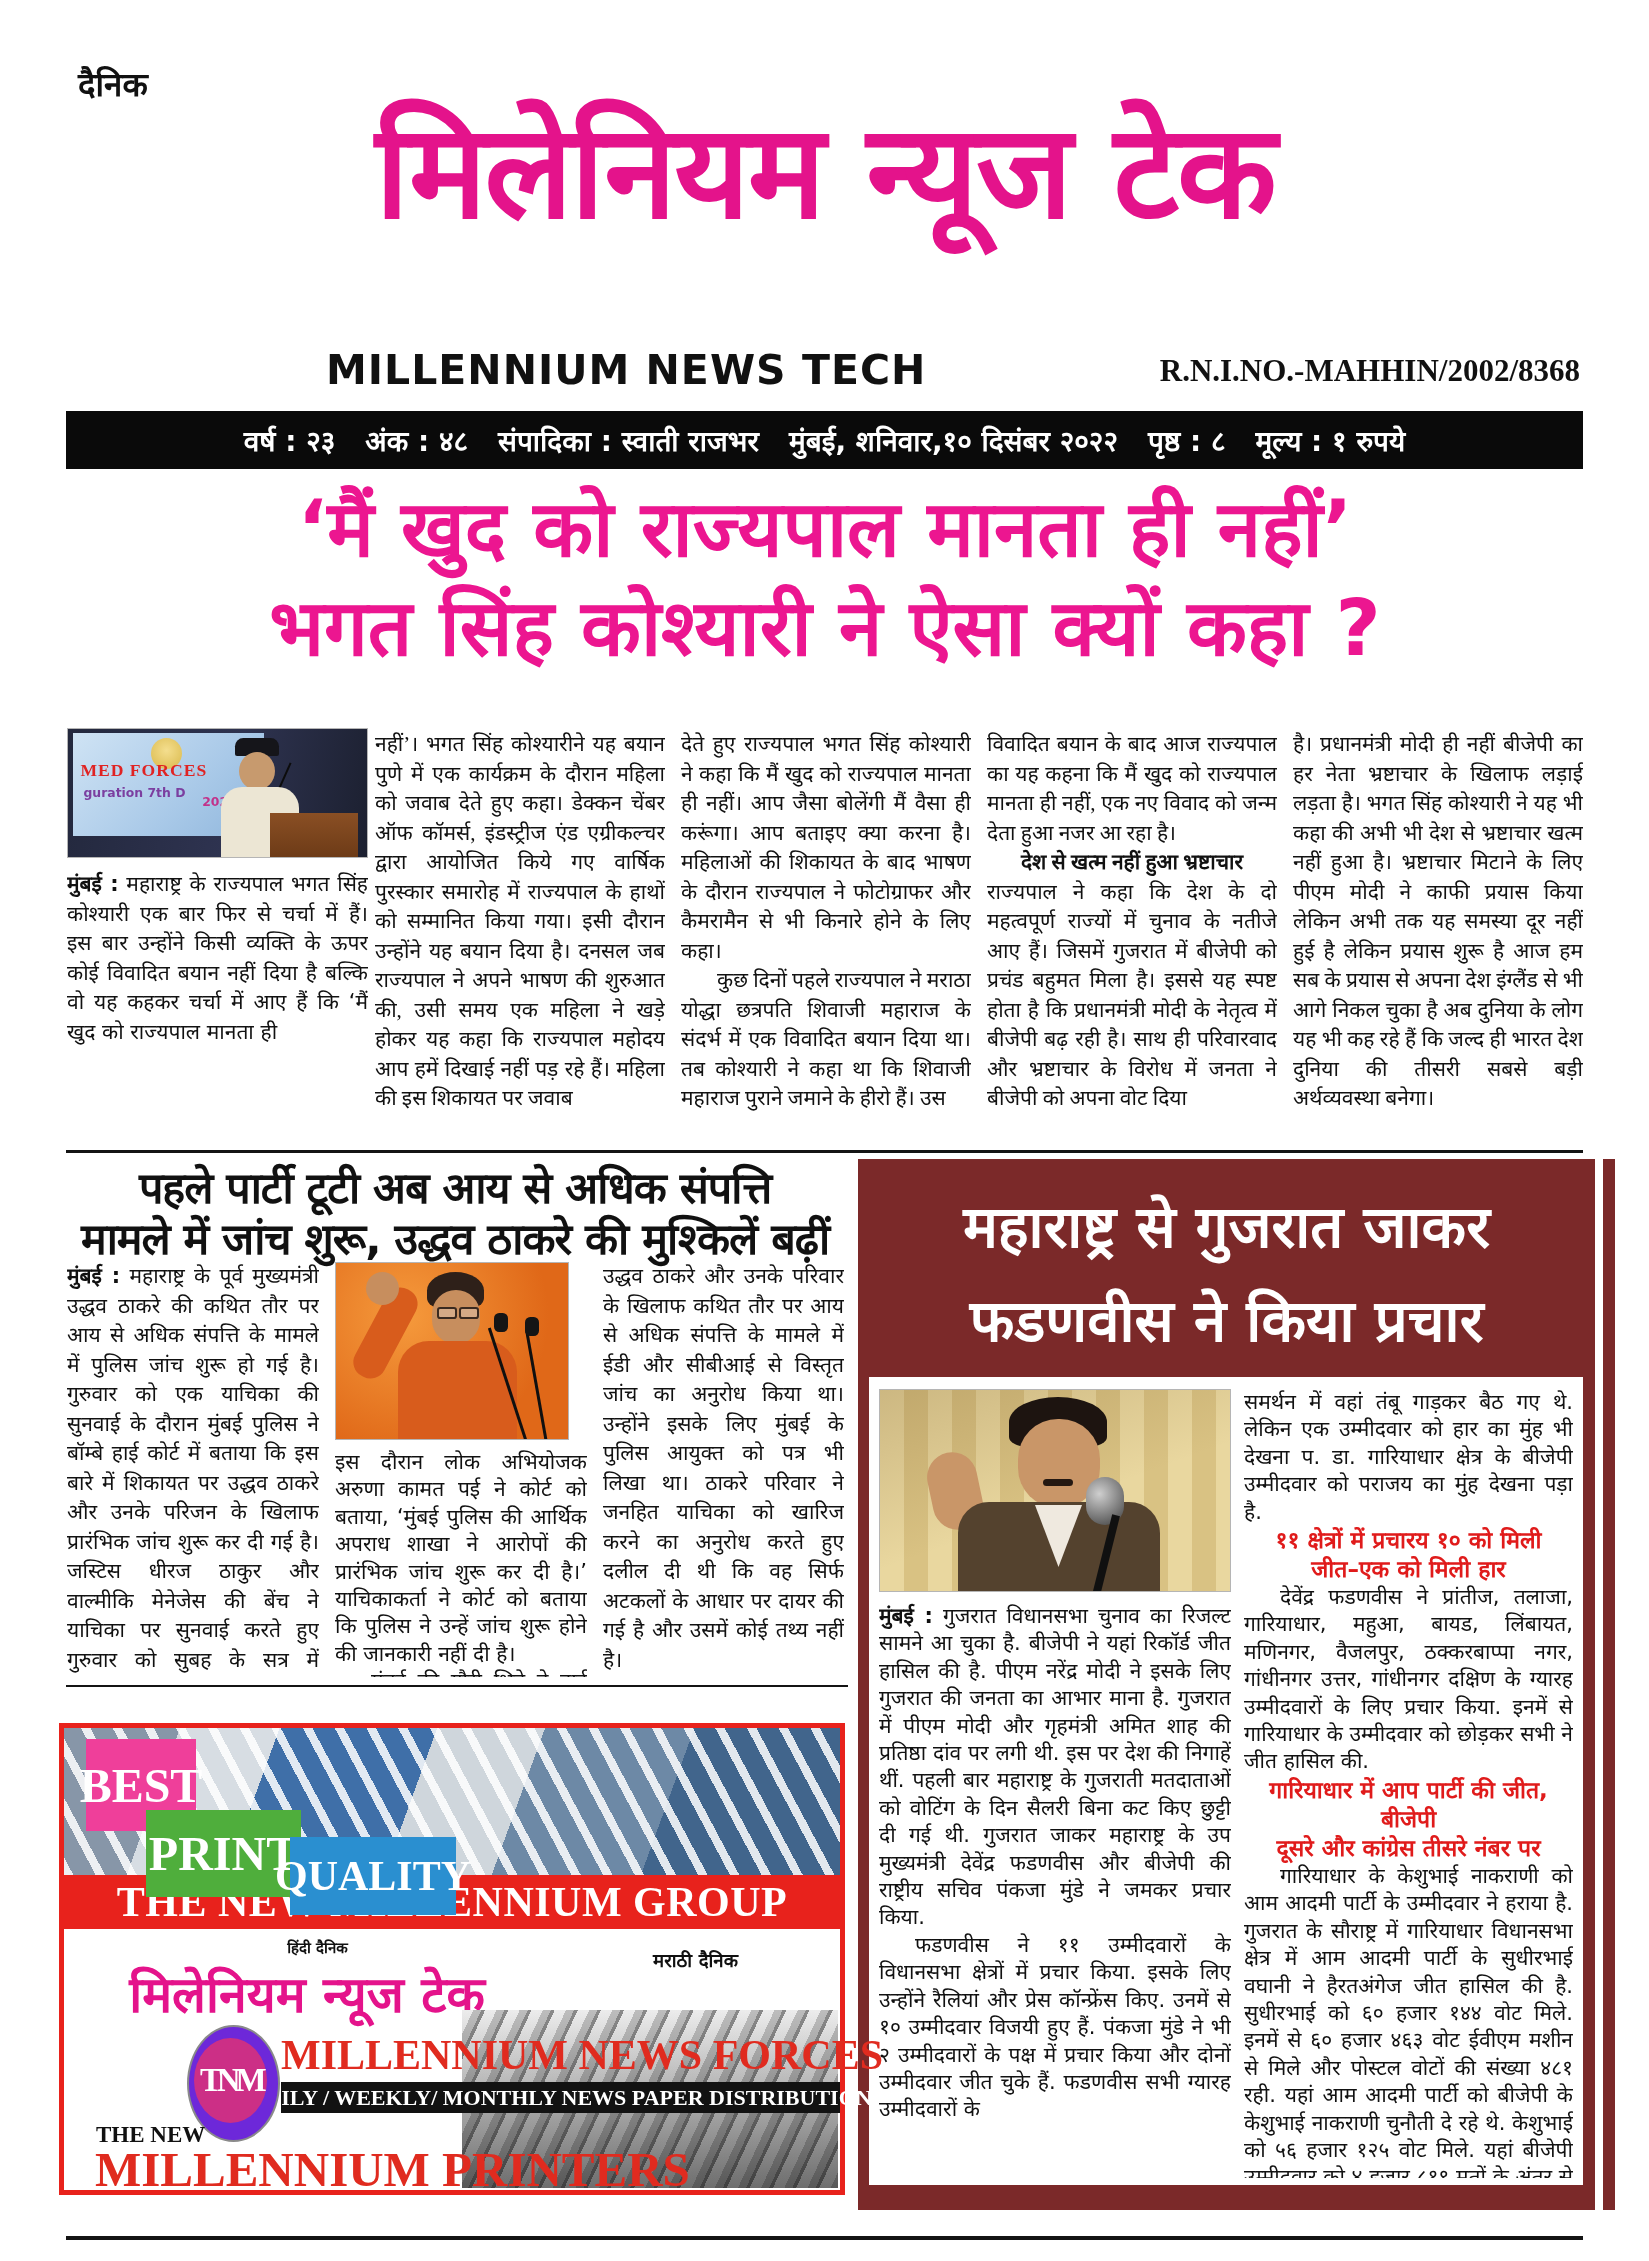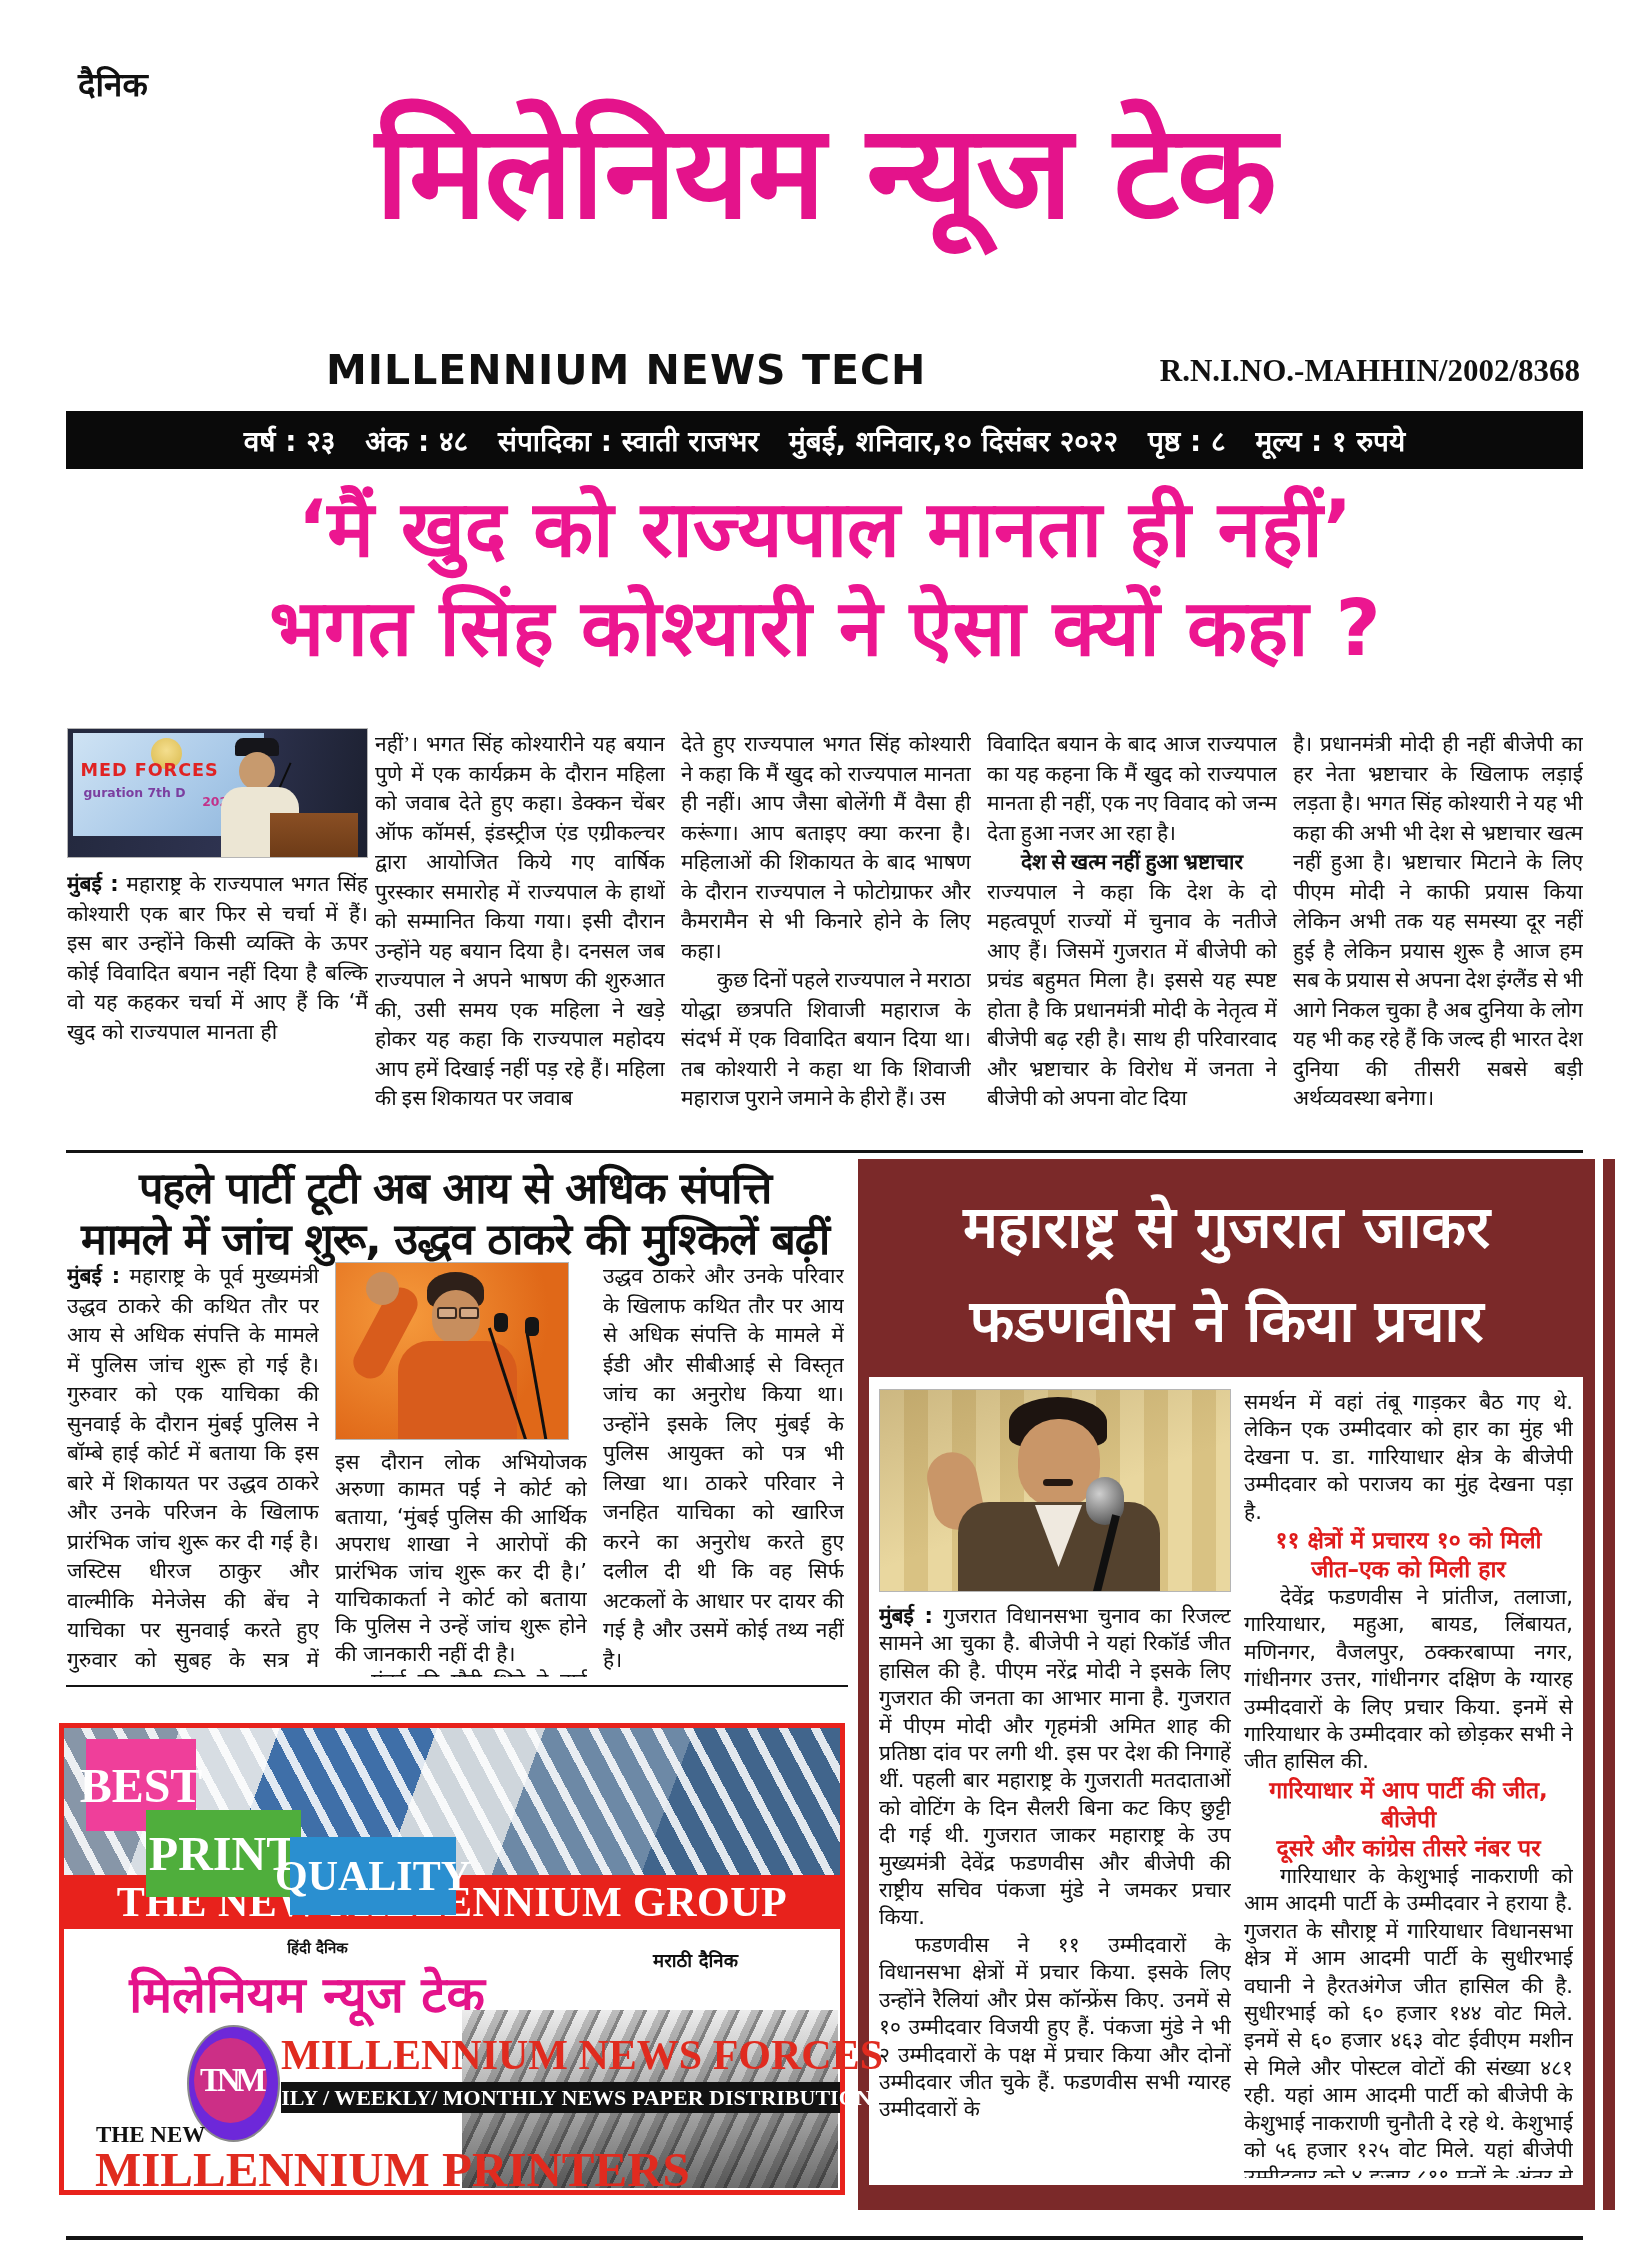--- a/index.html
+++ b/index.html
@@ -27,21 +27,21 @@
   .c2{left:375px;width:290px;}
   .c3{left:681px;width:290px;}
   .c4{left:987px;width:290px;}
   .c5{left:1293px;width:290px;}
   .leadcol{top:730px;height:411px;font-family:Liberation Serif, serif;}
   .subhead-b{font-weight:800;text-align:center;text-indent:0;}
   .rule{background:#141414;}
   
   .gov{left:67px;top:728px;width:301px;height:130px;background:linear-gradient(100deg,#23283d 0%,#2e3350 55%,#1c2030 100%);}
   .gov .screen{position:absolute;left:5.2px;top:4.1px;width:191px;height:103px;background:linear-gradient(135deg,#cfe3f4 0%,#a9c9e8 60%,#8fb6dc 100%);}
-  .gov .scr1{position:absolute;left:7.2px;top:27px;color:#e02323;font-weight:800;font-size:17.6px;letter-spacing:1px;}
+  .gov .scr1{position:absolute;left:7.2px;top:27px;color:#e02323;font-weight:800;font-size:17.6px;letter-spacing:1px;font-family:Liberation Serif, serif;}
   .gov .scr2{position:absolute;left:10.3px;top:52px;color:#7b3fa0;font-weight:700;font-size:12.4px;}
   .gov .scr3{position:absolute;left:129px;top:61px;color:#c2328a;font-weight:700;font-size:12.4px;}
   .gov .emblem{position:absolute;left:78px;top:5.2px;width:31px;height:31px;border-radius:50%;background:radial-gradient(circle at 50% 40%,#f4de8e,#d9b84a);}
   .gov .cap{position:absolute;left:167px;top:9.3px;width:44px;height:17.6px;border-radius:8.3px 8.3px 2.1px 2.1px;background:#15151a;}
   .gov .face{position:absolute;left:171px;top:23px;width:36px;height:38px;border-radius:50%;background:#c79a6e;}
   .gov .kurta{position:absolute;left:153px;top:58px;width:78px;height:72px;border-radius:21px 21px 0 0;background:#ece6d4;}
   .gov .podium{position:absolute;right:9.3px;bottom:0;width:88px;height:44px;background:linear-gradient(#8a4f24,#6d3b17);}
   .gov .mic{position:absolute;left:208px;top:31px;width:2.1px;height:67px;background:#0c0c0c;transform:rotate(24deg);}
   
   .h2head{left:62px;top:1163px;width:786px;text-align:center;font-size:43px;font-weight:800;line-height:1.18;letter-spacing:-1px;}

